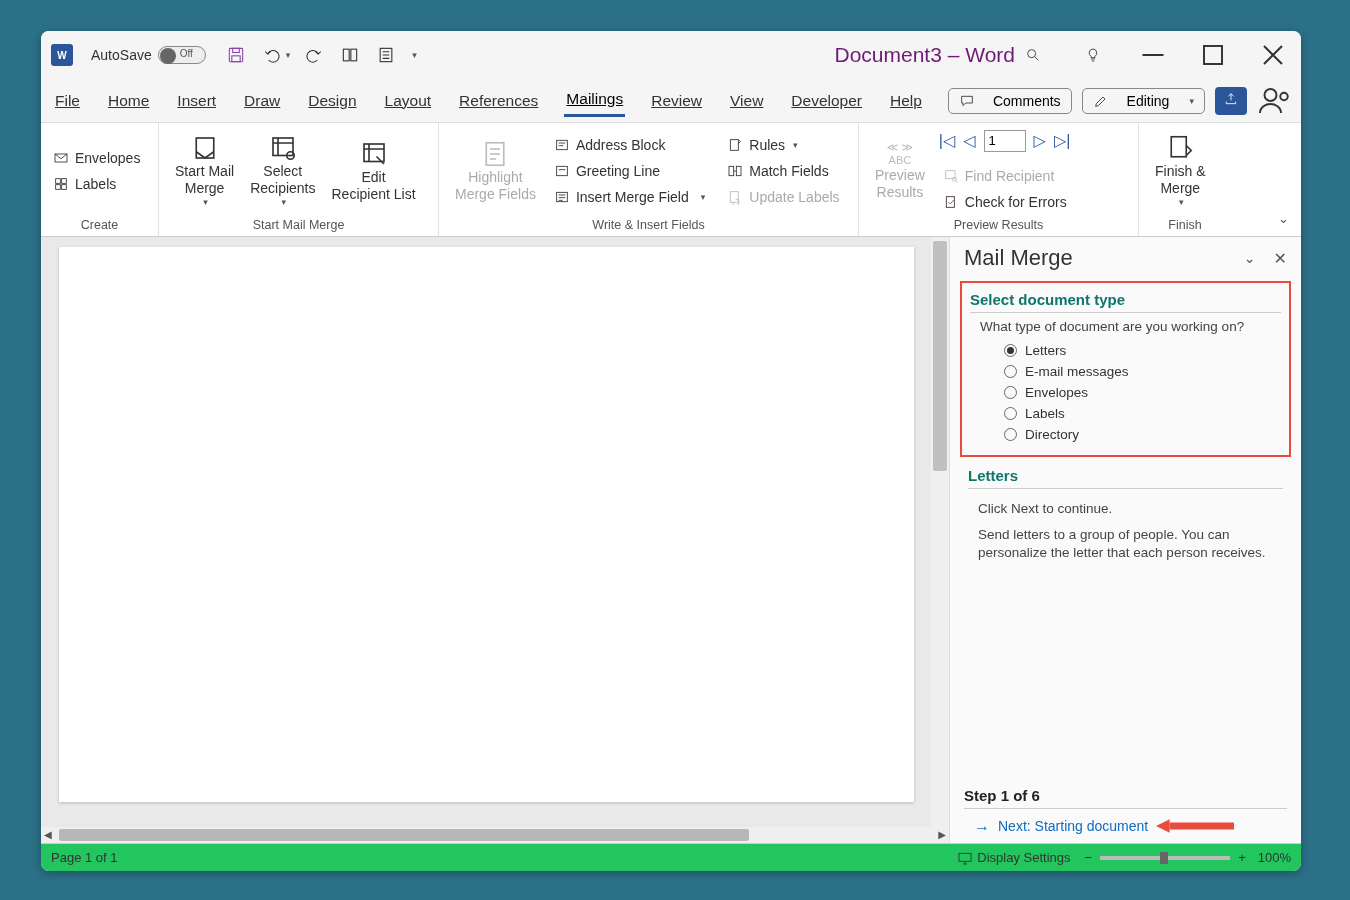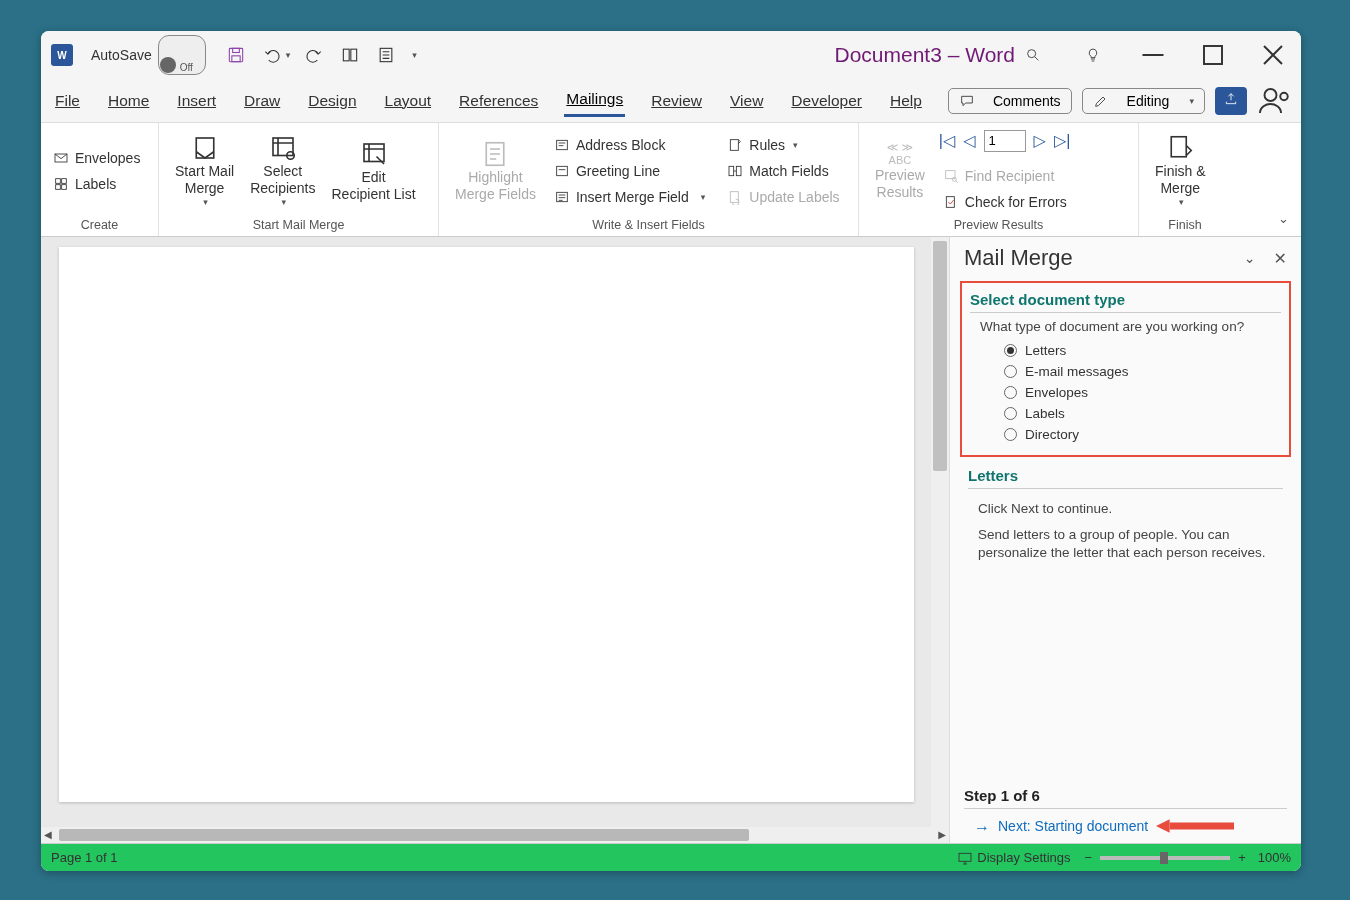--- a/index.html
+++ b/index.html
@@ -1,21 +1,21 @@
 <!DOCTYPE html>
 <html><head>
 <meta charset="utf-8">
 <style>
 * { margin:0; padding:0; box-sizing:border-box; font-family:"Segoe UI",Arial,sans-serif; }
 body { background:#2b7087; width:1350px; height:900px; position:relative; }
 .window { position:absolute; left:41px; top:31px; width:1260px; height:840px; background:#f5f5f5; border-radius:8px; overflow:hidden; box-shadow:0 2px 8px rgba(0,0,0,0.3); display:flex; flex-direction:column; }
 .titlebar { height:48px; display:flex; align-items:center; padding:0 10px; background:#f5f5f5; }
 .word-icon { width:22px; height:22px; background:#2b579a; border-radius:3px; color:white; font-size:10px; font-weight:bold; display:flex; align-items:center; justify-content:center; margin-right:18px; }
 .autosave-lbl { font-size:14px; color:#333; margin-right:6px; }
-.toggle { width:48px; height:40px; border:1px solid #888; border-radius:11px; display:flex; align-items:flex-end; padding:1px; margin-right:18px; background:#eee; }
+.toggle { width:48px; height:18px; border:1px solid #888; border-radius:11px; display:flex; align-items:flex-start; padding:1px; margin-right:18px; background:#eee; }
 .toggle-knob { width:16px; height:16px; background:#666; border-radius:50%; }
 .toggle-txt { font-size:10px; margin-left:4px; color:#555; }
 .qat { display:flex; align-items:center; gap:12px; }
 .qat-btn { width:24px; height:24px; display:flex; align-items:center; justify-content:center; color:#444; }
 .qat-btn svg { width:20px; height:20px; }
 .undo-wrap { display:flex; align-items:center; }
 .drop-caret { font-size:9px; color:#555; margin-left:2px; }
 .doc-title { flex:1; text-align:right; font-size:21px; color:#701a75; }
 .right-controls { display:flex; align-items:center; gap:24px; }
 .win-btn { width:36px; height:36px; display:flex; align-items:center; justify-content:center; color:#333; }

